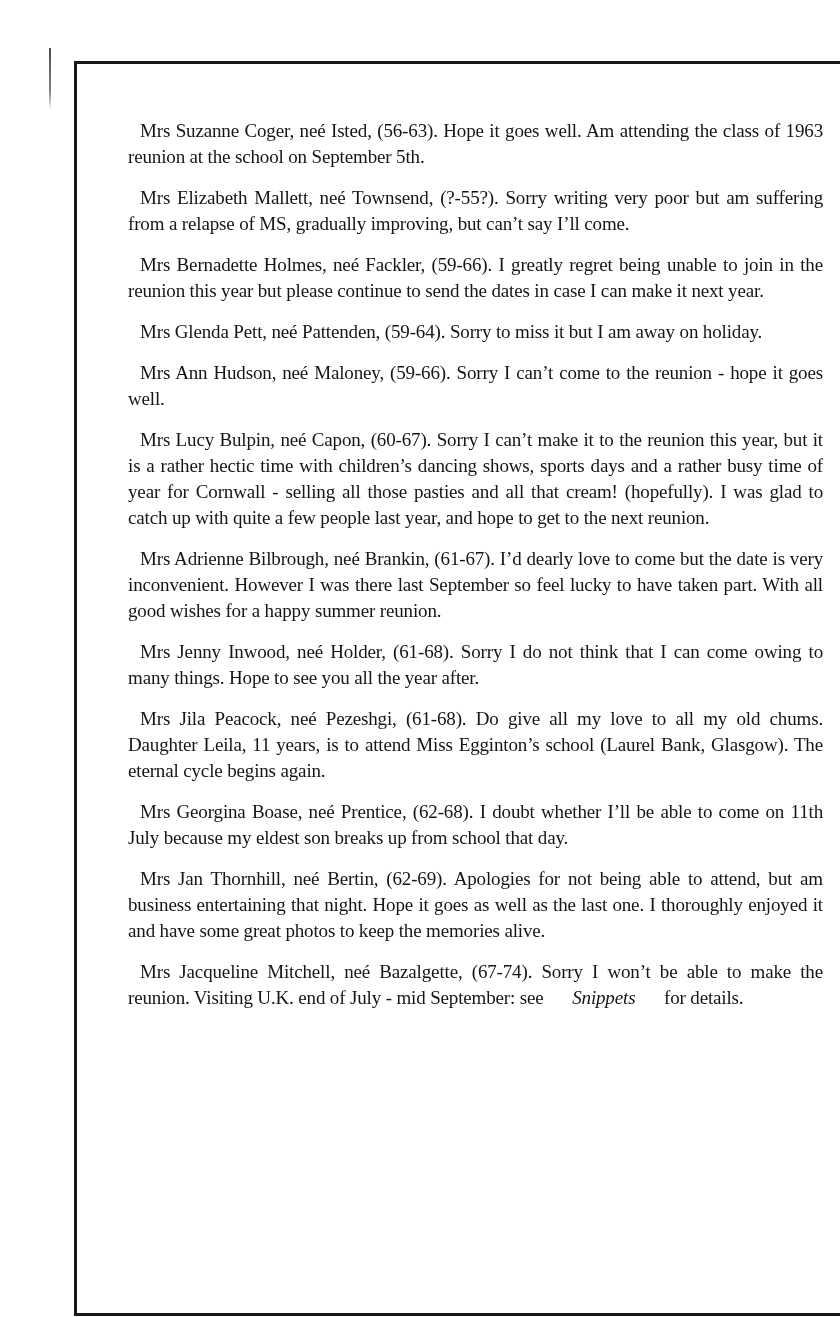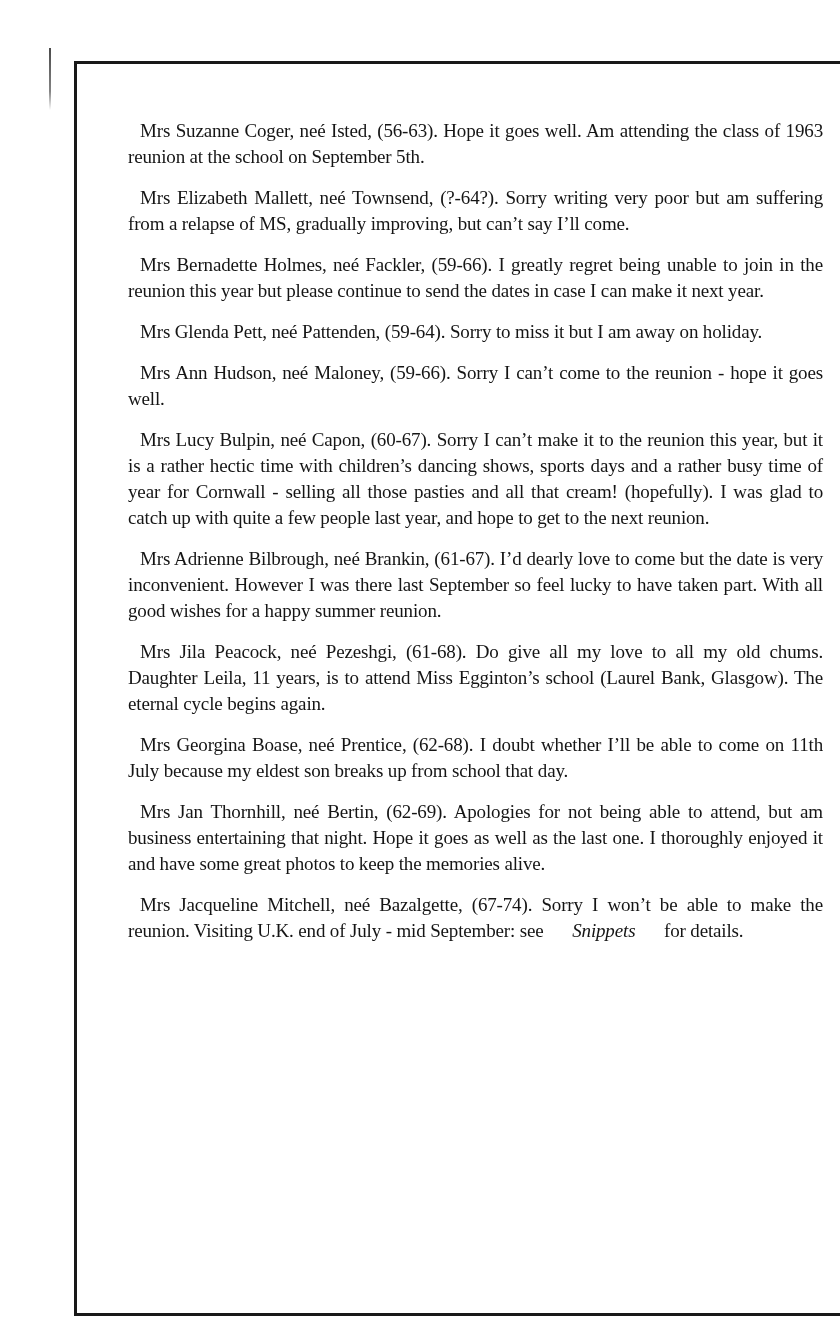--- a/index.html
+++ b/index.html
@@ -115,26 +115,27 @@
 </head>
 <body>
 
 <div class="scan-page">
 
   <div class="page-frame">
     <div class="frame-content">
       <div class="letters-list">
 
       <p><span>Mrs Suzanne Coger, neé Isted, (56-63).  Hope it goes well.  Am attending the class of 1963 reunion at the school on September 5th.</span></p>
-          <p><span>Mrs Elizabeth Mallett, neé Townsend, (?-64?).  Sorry writing very poor but am suffering from a relapse of MS, gradually improving, but can’t say I’ll come.</span></p>
+          <p><span>Mrs Elizabeth Mallett, neé Townsend, (?-55?).  Sorry writing very poor but am suffering from a relapse of MS, gradually improving, but can’t say I’ll come.</span></p>
           <p><span>Mrs Bernadette Holmes, neé Fackler, (59-66).  I greatly regret being unable to join in the reunion this year but please continue to send the dates in case I can make it next year.</span></p>
           <p><span>Mrs Glenda Pett, neé Pattenden, (59-64).  Sorry to miss it but I am away on holiday.</span></p>
           <p><span>Mrs Ann Hudson, neé Maloney, (59-66).  Sorry I can’t come to the reunion - hope it goes well.</span></p>
           <p><span>Mrs Lucy Bulpin, neé Capon, (60-67).  Sorry I can’t make it to the reunion this year, but it is a rather hectic time with children’s dancing shows, sports days and a rather busy time of year for Cornwall - selling all those pasties and all that cream! (hopefully). I was glad to catch up with quite a few people last year, and hope to get to the next reunion.</span></p>
           <p><span>Mrs Adrienne Bilbrough, neé Brankin, (61-67).  I’d dearly love to come but the date is very inconvenient.  However I was there last September so feel lucky to have taken part.  With all good wishes for a happy summer reunion.</span></p>
+          <p><span>Mrs Jenny Inwood, neé Holder, (61-68).  Sorry I do not think that I can come owing to many things.  Hope to see you all the year after.</span></p>
           <p><span>Mrs Jila Peacock, neé Pezeshgi, (61-68).  Do give all my love to all my old chums.  Daughter Leila, 11 years, is to attend Miss Egginton’s school (Laurel Bank, Glasgow). The eternal cycle begins again.</span></p>
           <p><span>Mrs Georgina Boase, neé Prentice, (62-68).  I doubt whether I’ll be able to come on 11th July because my eldest son breaks up from school that day.</span></p>
           <p><span>Mrs Jan Thornhill, neé Bertin, (62-69).  Apologies for not being able to attend, but am business entertaining that night.  Hope it goes as well as the last one.  I thoroughly enjoyed it and have some great photos to keep the memories alive.</span></p>
           <p><span>Mrs Jacqueline Mitchell, neé Bazalgette, (67-74).  Sorry I won’t be able to make the reunion.  Visiting U.K. end of July - mid September: see </span><i>Snippets</i><span> for details.</span></p>
         </div>
     </div>
   </div>
 
   <div class="page-footer">
     <span class="publication-title">The Twitten</span>

